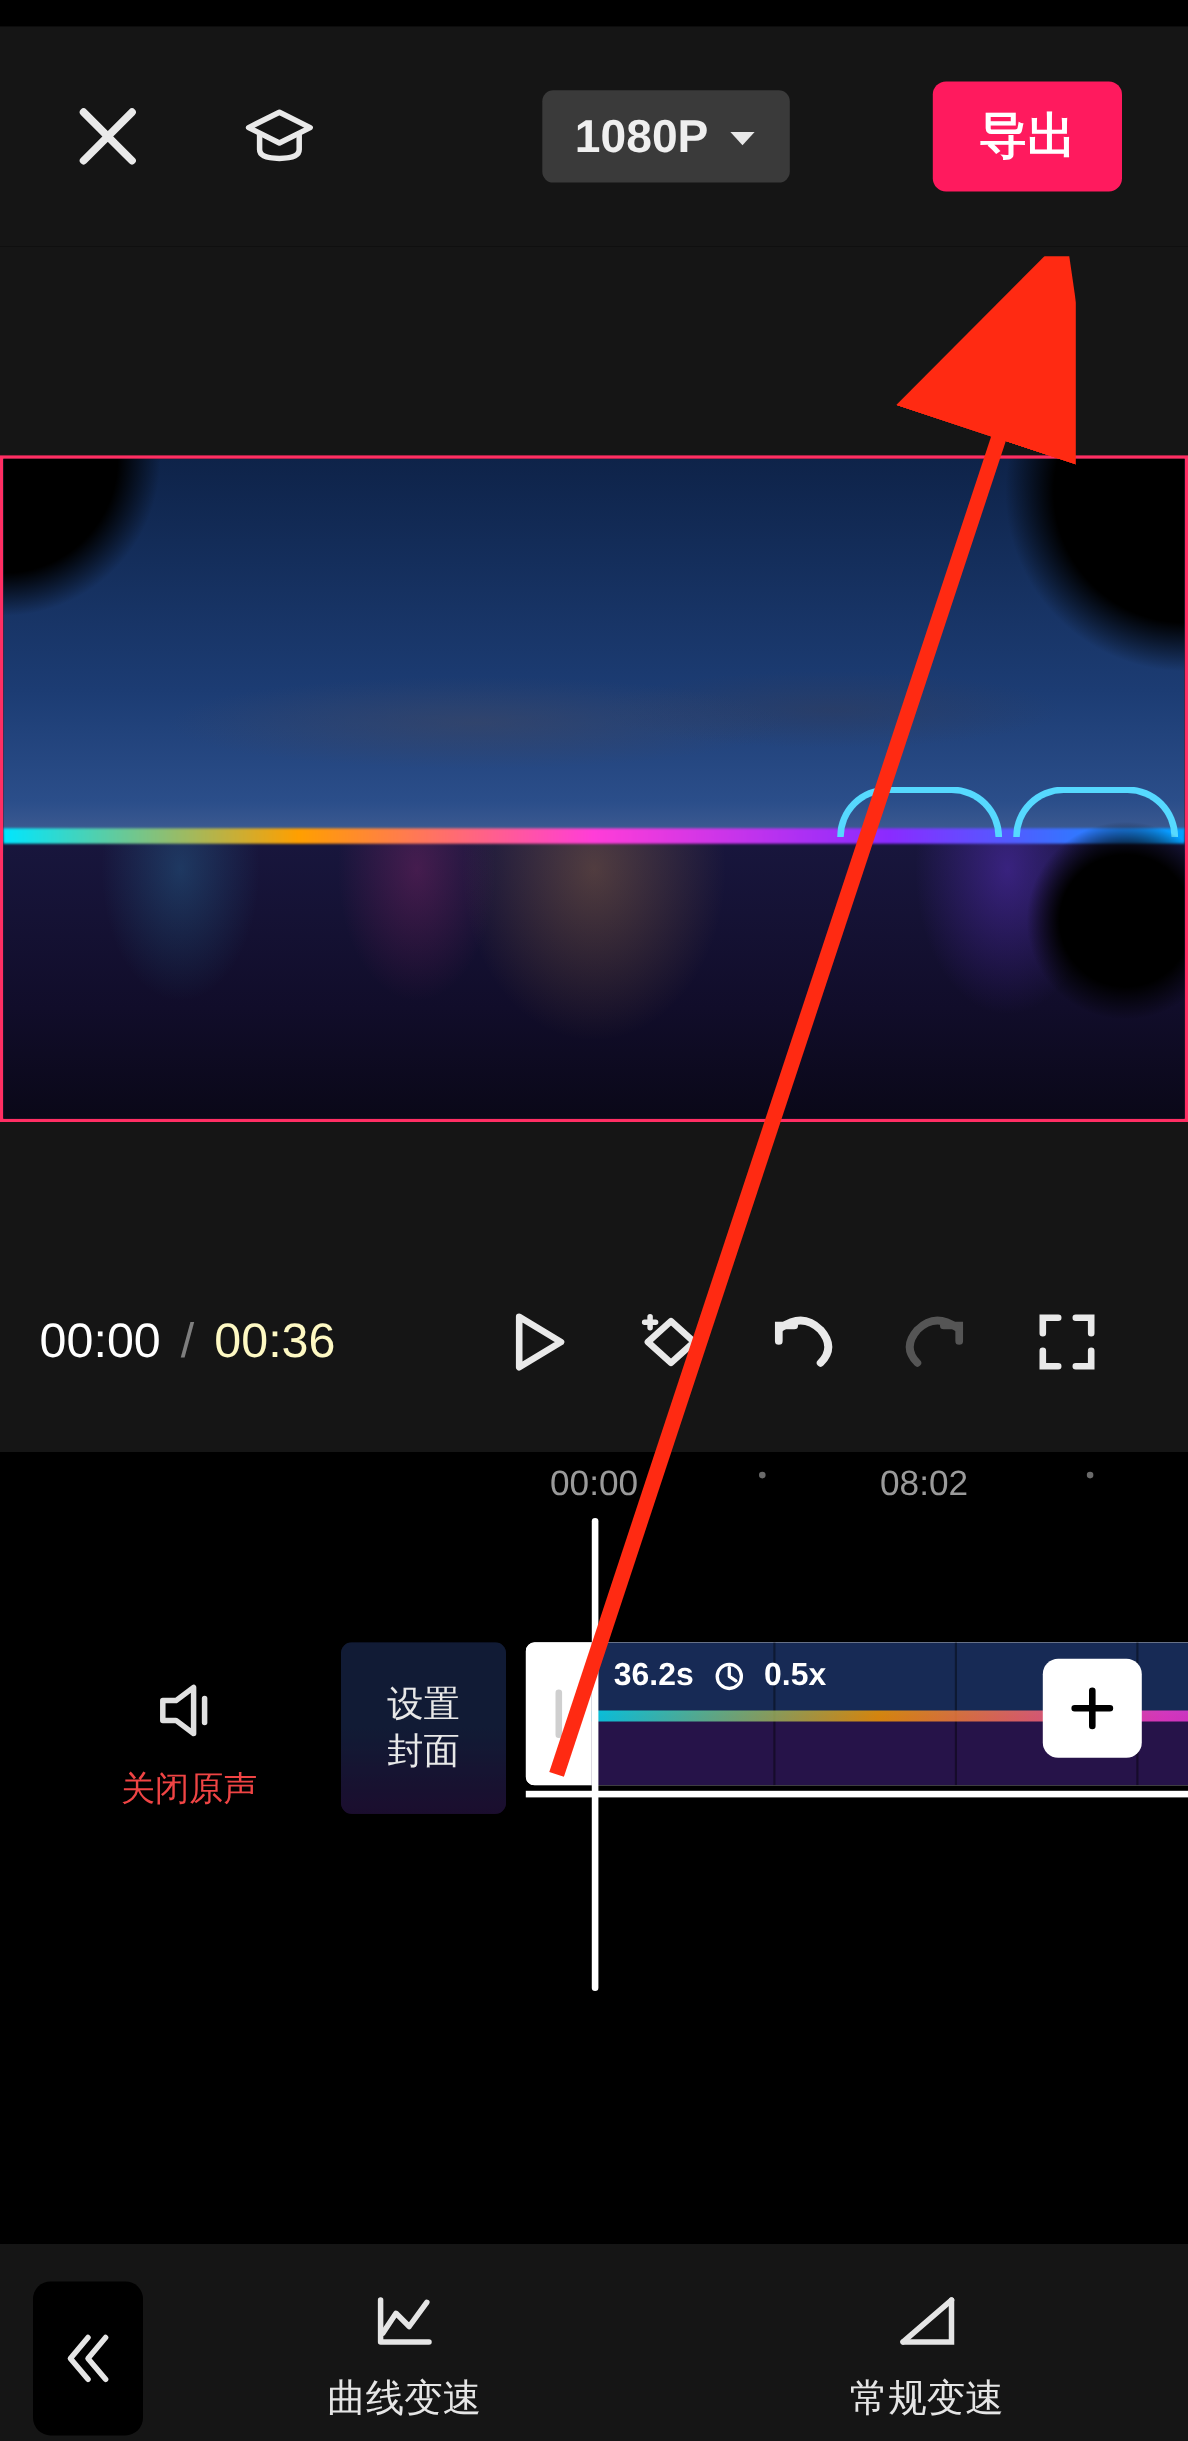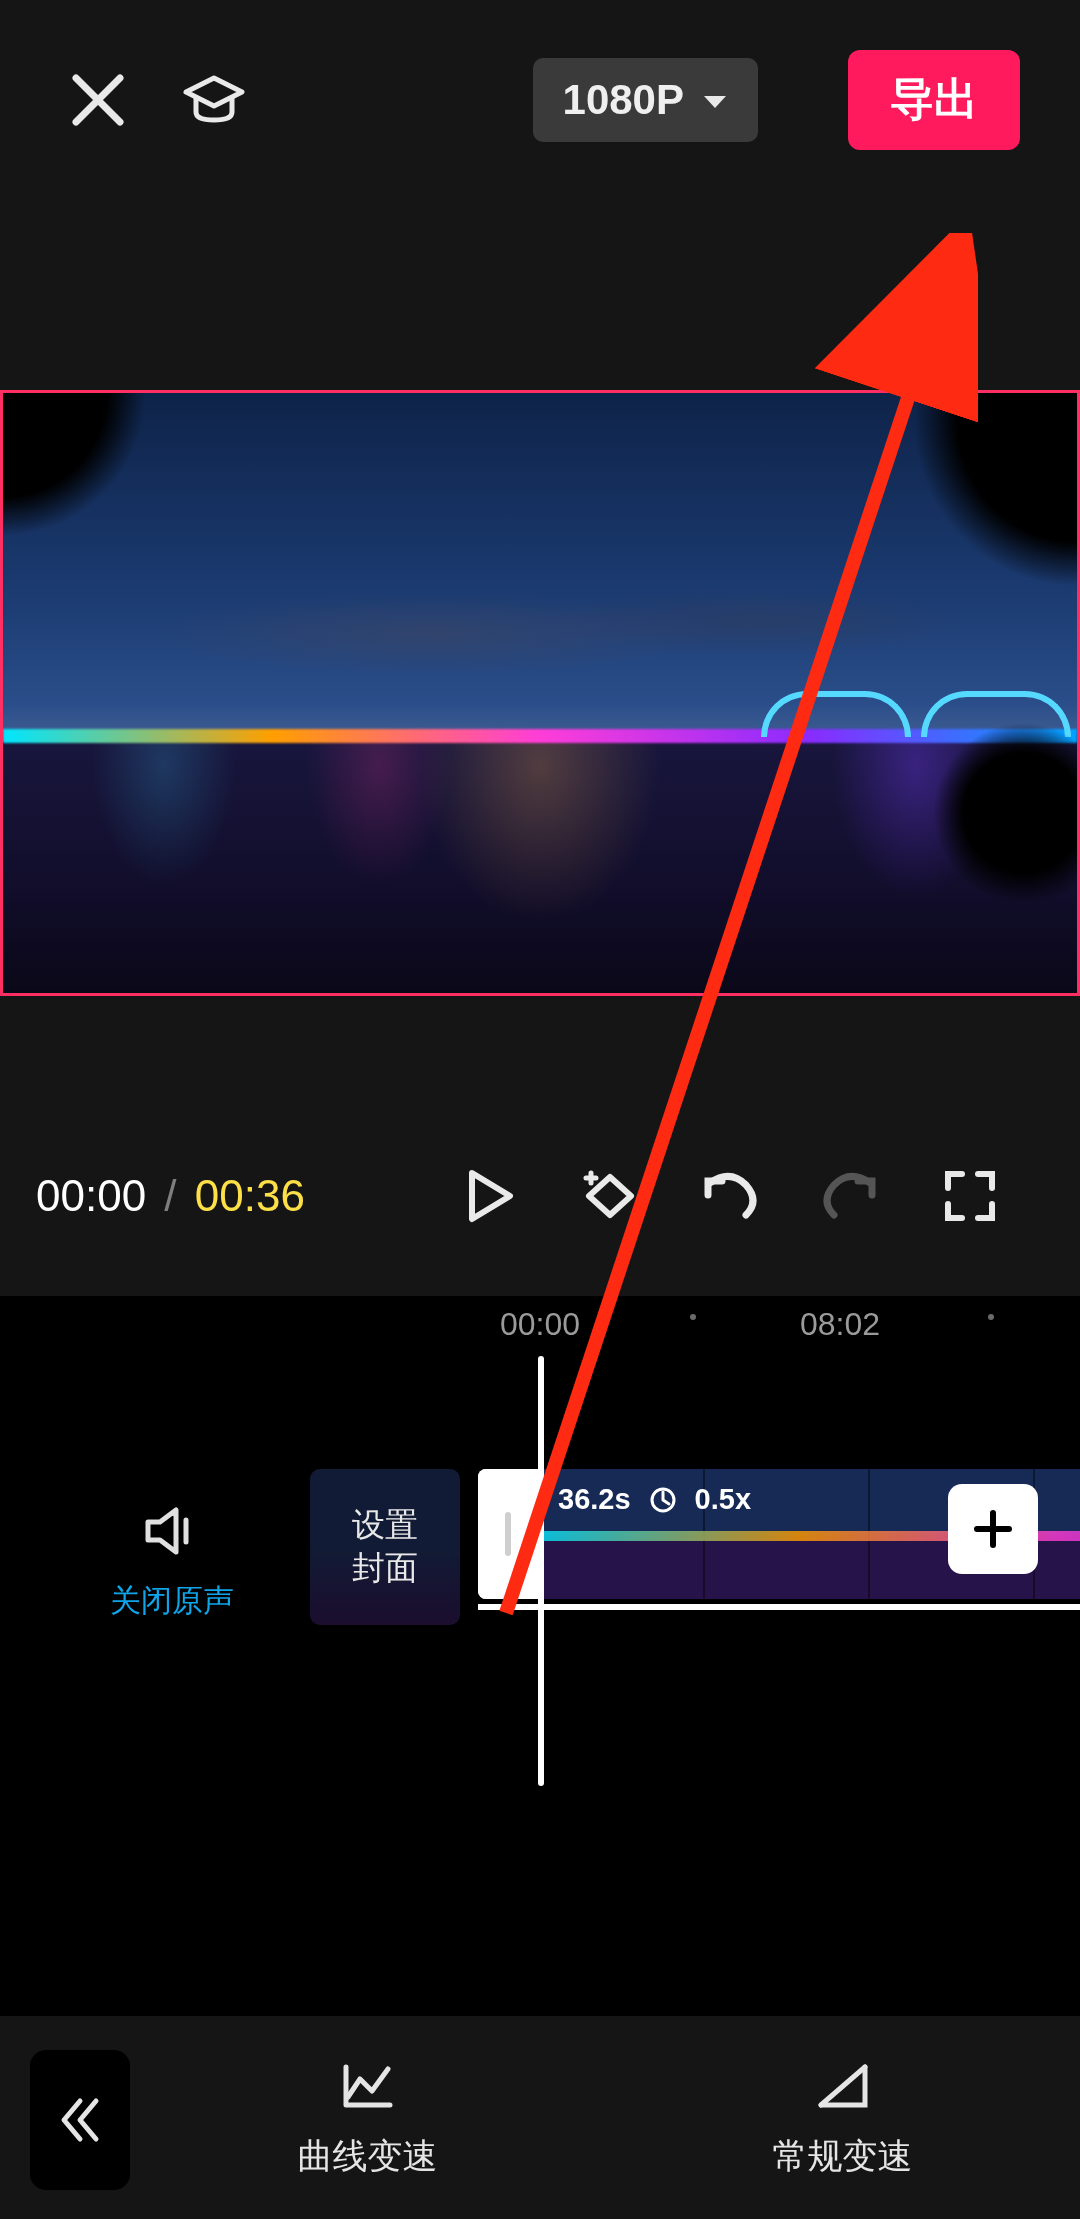--- a/index.html
+++ b/index.html
@@ -12,21 +12,22 @@
     position: relative;
     overflow: hidden;
   }
   
   .header {
     height: 200px;
     background: #151515;
     display: flex;
     align-items: center;
     padding: 0 60px 0 70px;
-    gap: 56px;
+    gap: 96px;
+    margin-top: 24px;
   }
   .close-icon svg, .grad-icon svg { display: block; }
   .header-spacer { flex: 1; }
   .res-btn {
     background: #3a3a3a;
     color: #efefef;
     font-size: 42px;
     font-weight: 600;
     padding: 24px 30px;
     border-radius: 10px;
@@ -80,33 +81,33 @@
   
   .player-bar {
     background:#151515;
     height:300px;
     display:flex;
     align-items:center;
     padding: 100px 50px 0 36px;
   }
   .time { font-size:44px; color:#fff; font-weight:500;}
   .time .sep { color:#7e7e7e; margin:0 6px;}
-  .time .total { color:#fde047;}
+  .time .total { color:#fef9c3;}
   .player-spacer{flex:1;}
   .pbtn { width:120px; display:flex; justify-content:center; align-items:center; }
   .pbtn svg{display:block;}
   
   .ruler { height:60px; background:#000; position:relative; font-size:32px; color:#9a9a9a;}
   .ruler .t1{position:absolute; left:500px; top:10px;}
   .ruler .d1{position:absolute; left:690px; top:18px; width:6px;height:6px;border-radius:50%;background:#6a6a6a;}
   .ruler .t2{position:absolute; left:800px; top:10px;}
   .ruler .d2{position:absolute; left:988px; top:18px; width:6px;height:6px;border-radius:50%;background:#6a6a6a;}
   .timeline { height:460px; background:#000; position:relative;}
   .mute-col{ position:absolute; left:110px; top:150px; text-align:center;}
-  .mute-col .lbl{ font-size:31px; color:#0ea5e9; margin-top:20px;}
+  .mute-col .lbl{ font-size:31px; color:#ef4444; margin-top:20px;}
   .cover-thumb{ position:absolute; left:310px; top:113px; width:150px; height:156px; border-radius:10px; overflow:hidden;}
   .cover-thumb .bg{position:absolute;inset:0;background:linear-gradient(#1b2a52 50%, #2a1548);}
   .cover-thumb .txt{position:absolute;inset:0;display:flex;align-items:center;justify-content:center;font-size:33px;color:#e8e8e8;text-align:center;line-height:1.3;background:rgba(0,0,0,.35);}
   .clip{ position:absolute; left:478px; top:113px; right:-500px; height:130px; border-radius:8px 0 0 8px; overflow:hidden; background:#fff;}
   .clip-handle{position:absolute;left:0;top:0;bottom:0;width:60px;background:#fff;display:flex;align-items:center;justify-content:center;}
   .clip-handle::after{content:"";width:6px;height:44px;background:#cfcfcf;border-radius:3px;}
   .clip-body{position:absolute;left:60px;top:0;right:0;bottom:0;background:linear-gradient(#172a55 48%, #261349 52%);}
   .clip-body::after{content:"";position:absolute;left:0;right:0;top:62px;height:10px;background:linear-gradient(90deg,#00e6ff,#ff9f00,#ff3dd8,#8a2bff,#00a2ff);opacity:.8;}
   .clip-body .seg{position:absolute;top:0;bottom:0;width:2px;background:rgba(0,0,0,.4);}
   .s1{left:165px;} .s2{left:330px;} .s3{left:495px;}

